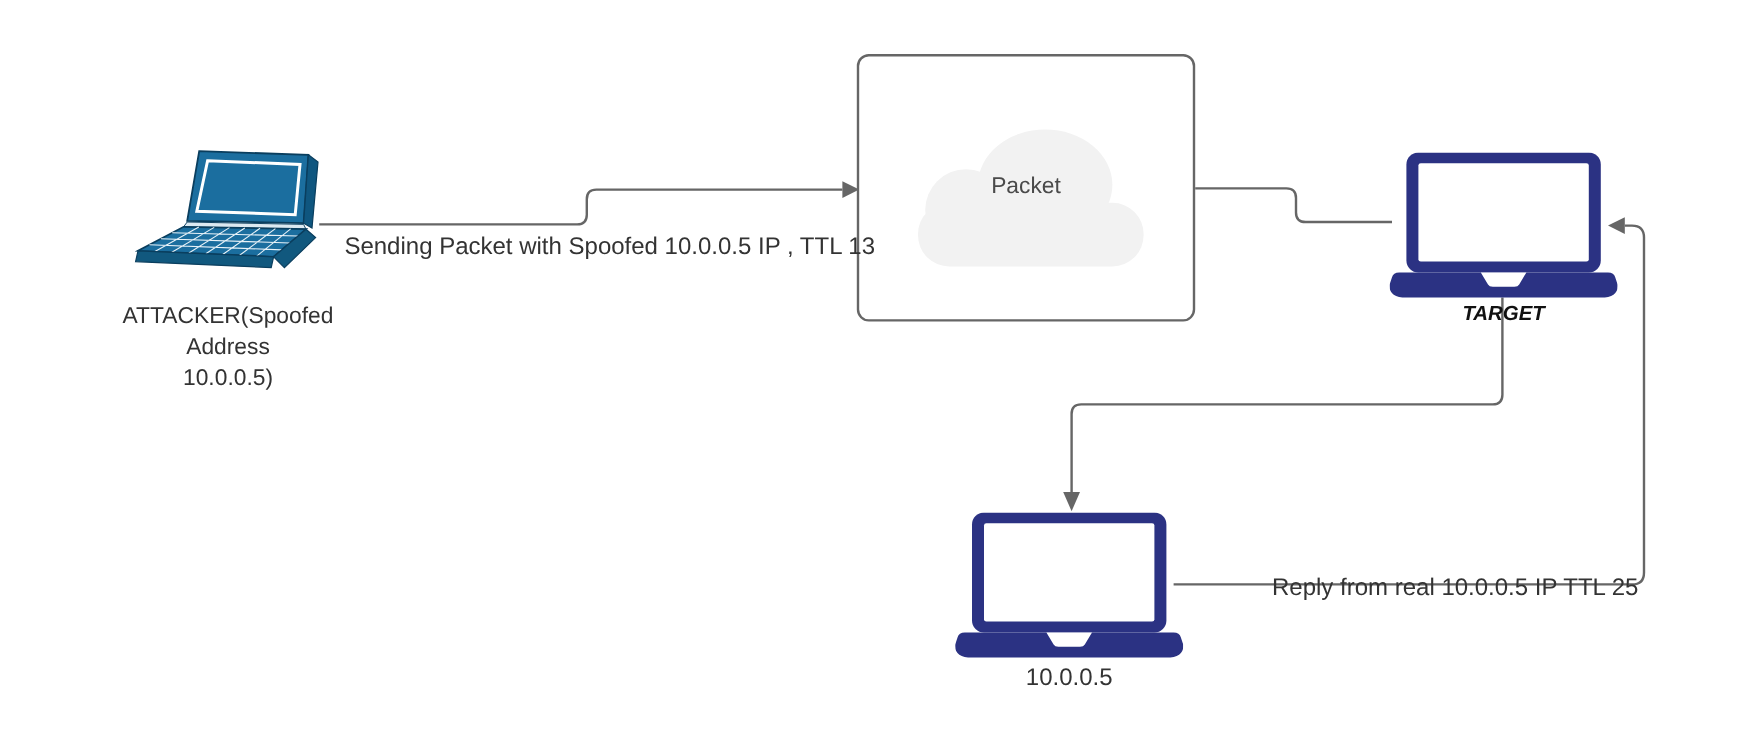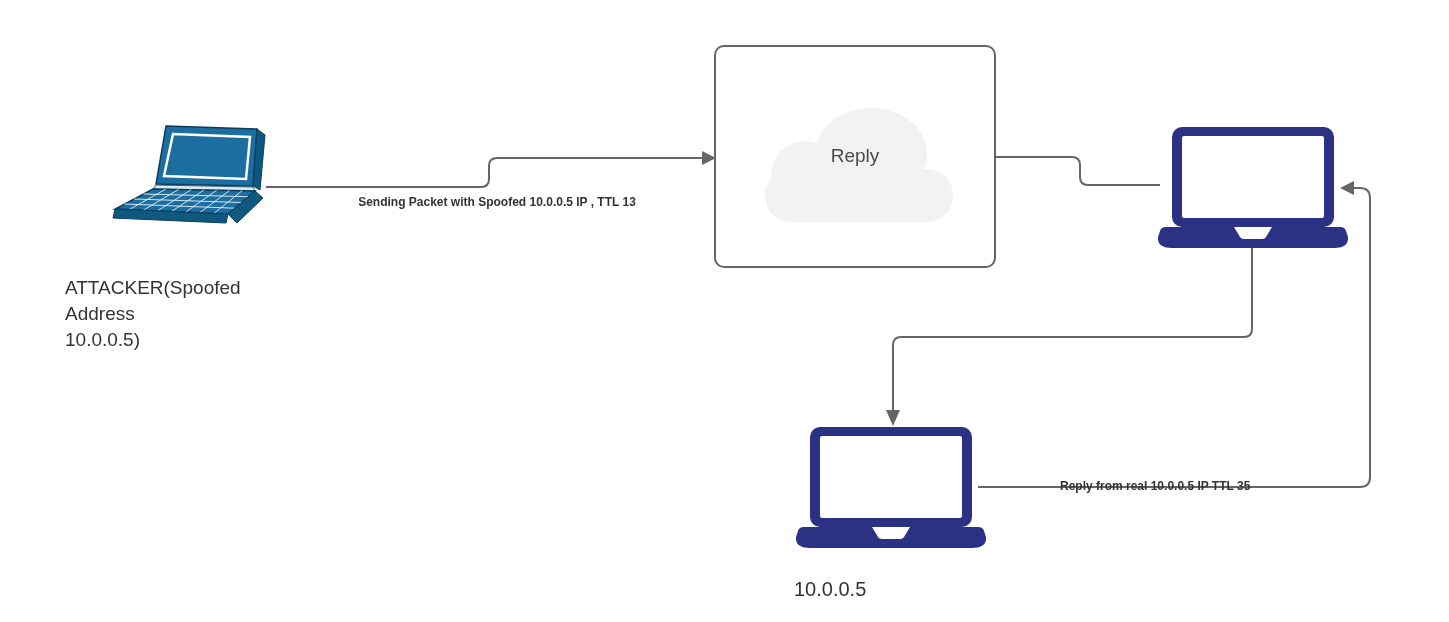--- a/index.html
+++ b/index.html
@@ -7,29 +7,28 @@
     position:relative;
     width:1449px;height:622px;
     background:#ffffff;
     font-family:"Liberation Sans",sans-serif;
     overflow:hidden;
   }
   .abs{position:absolute;}
   #connectors{position:absolute;left:0;top:0;width:1449px;height:622px;pointer-events:none;}
   .edge-label{
     position:absolute;
-    font-size:12px;font-weight:700;
+    font-size:20px;font-weight:400;
     color:var(--label-text,#333333);
     text-align:center;white-space:nowrap;
   }
   .node-label{
     position:absolute;
     color:var(--label-text,#333333);
-    text-align:left;
-    margin-top:24px;
+    text-align:center;
   }
   .attacker-label{
     left:65px;top:251px;width:250px;
     font-size:19px;line-height:26px;
     white-space:pre-line;
   }
   .target-label{
     left:1156px;top:252px;width:194px;
     font-size:17px;font-weight:700;font-style:italic;color:#111111;
   }
@@ -85,34 +84,35 @@
 10.0.0.5)</div>
 
   <div class="cloud-box">
     <svg class="cloud-shape" width="200" height="125" viewBox="0 0 200 125">
       <g fill="var(--cloud-fill,#f2f2f2)">
         <ellipse cx="112" cy="55" rx="56" ry="46"></ellipse>
         <circle cx="46" cy="76" r="34"></circle>
         <rect x="6" y="70" width="188" height="53" rx="26"></rect>
       </g>
     </svg>
-    <div class="cloud-text">Reply</div>
+    <div class="cloud-text">Packet</div>
   </div>
 
   <svg class="abs" style="left:1158px;top:127px;" width="190" height="122" viewBox="0 0 190 122">
     <rect x="14" y="0" width="162" height="100" rx="10" fill="var(--laptop-navy,#2b3283)"></rect>
     <rect x="24" y="9" width="142" height="82" rx="2" fill="#ffffff"></rect>
     <path d="M8,100 H182 Q187,100 188,104 L190,110 Q191,121 176,121 H14 Q-1,121 0,110 L2,104 Q3,100 8,100 Z" fill="var(--laptop-navy,#2b3283)"></path>
     <path d="M76,100 H114 L108,110 Q107,112 104,112 H86 Q83,112 82,110 Z" fill="#ffffff"></path>
   </svg>
+  <div class="node-label target-label">TARGET</div>
 
   <svg class="abs" style="left:796px;top:427px;" width="190" height="122" viewBox="0 0 190 122">
     <rect x="14" y="0" width="162" height="100" rx="10" fill="var(--laptop-navy,#2b3283)"></rect>
     <rect x="24" y="9" width="142" height="82" rx="2" fill="#ffffff"></rect>
     <path d="M8,100 H182 Q187,100 188,104 L190,110 Q191,121 176,121 H14 Q-1,121 0,110 L2,104 Q3,100 8,100 Z" fill="var(--laptop-navy,#2b3283)"></path>
     <path d="M76,100 H114 L108,110 Q107,112 104,112 H86 Q83,112 82,110 Z" fill="#ffffff"></path>
   </svg>
   <div class="node-label realhost-label">10.0.0.5</div>
 
   <div class="edge-label" style="left:287px;top:195px;width:420px;">Sending Packet with Spoofed 10.0.0.5 IP , TTL 13</div>
-  <div class="edge-label" style="left:1060px;top:479px;">Reply from real 10.0.0.5 IP TTL 35</div>
+  <div class="edge-label" style="left:1060px;top:479px;">Reply from real 10.0.0.5 IP TTL 25</div>
 
 </div>
 
 </body></html>

